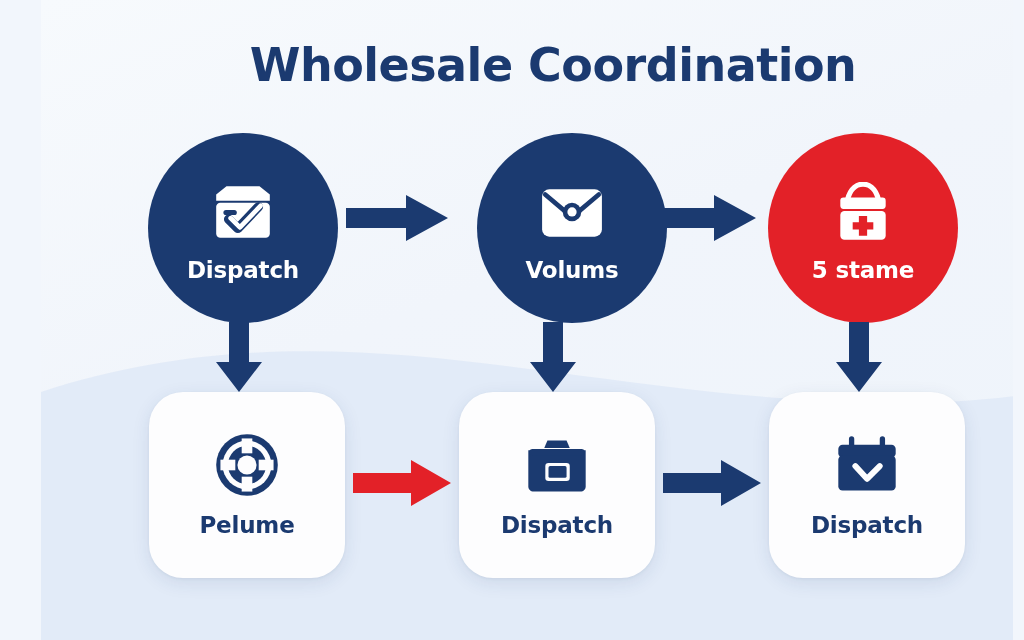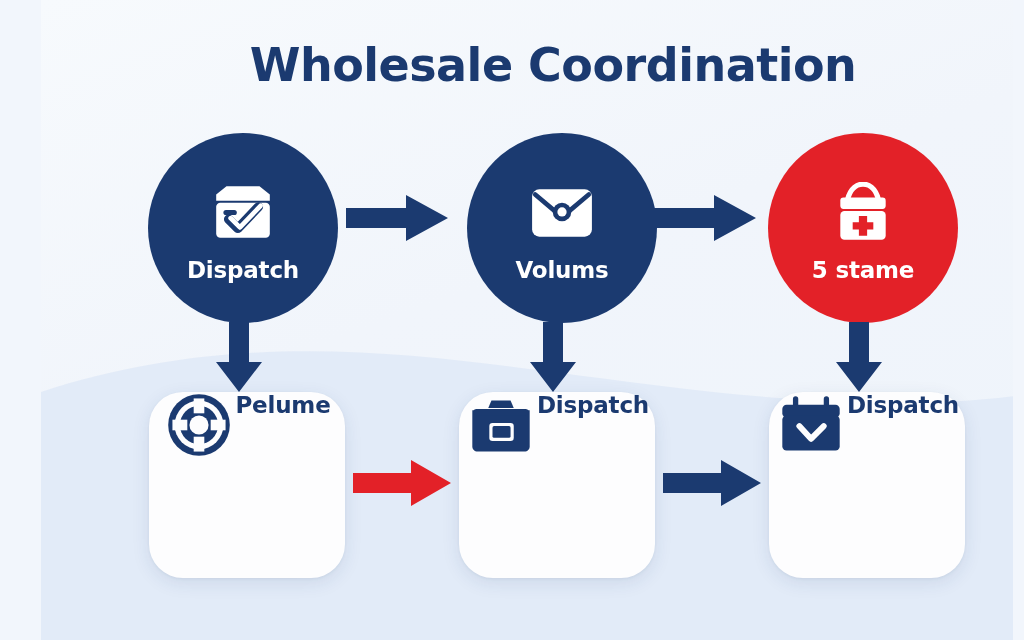--- a/index.html
+++ b/index.html
@@ -73,33 +73,34 @@
   }
   .circle .node-label {
     color: #ffffff;
     font-size: 23px;
     font-weight: bold;
     font-family: "DejaVu Sans", sans-serif;
     letter-spacing: -0.2px;
   }
 
   #circle-1 { left: 107px; top: 133px; }
-  #circle-2 { left: 426px; top: 133px; }
+  #circle-2 { left: 436px; top: 133px; }
   #circle-3 { left: 727px; top: 133px; }
 
   
   .card {
     position: absolute;
     width: 196px;
     height: 186px;
     background: #fdfdfe;
     border-radius: 34px;
     box-shadow: 0 5px 18px rgba(30,60,110,0.10), 0 1px 3px rgba(30,60,110,0.06);
     display: flex;
-    flex-direction: row;
+    flex-direction: column;
+    align-items: center;
     justify-content: center;
     box-sizing: border-box;
   }
   .card .node-icon {
     width: 72px;
     height: 66px;
     display: flex;
     align-items: center;
     justify-content: center;
     margin-bottom: 14px;

